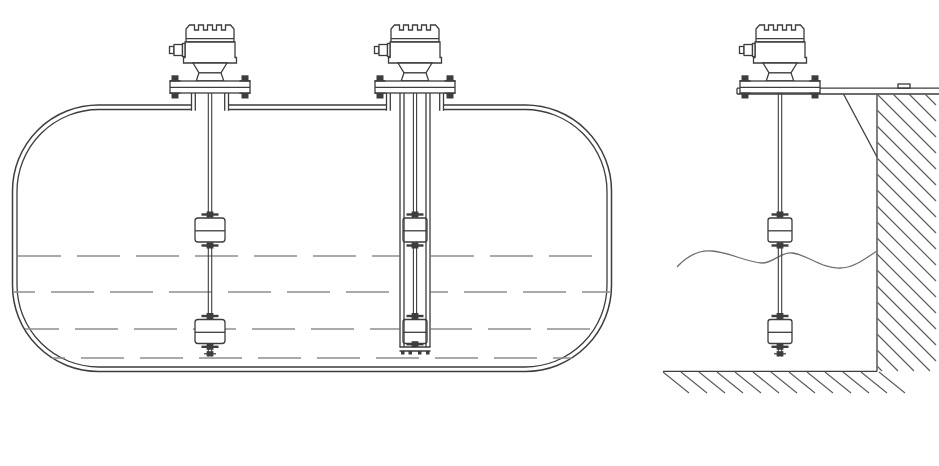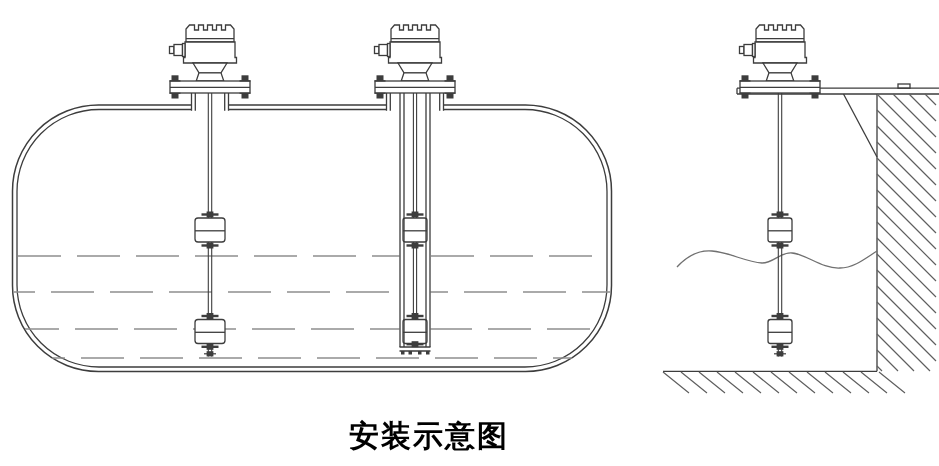--- a/index.html
+++ b/index.html
@@ -161,14 +161,13 @@
       <use href="#float24" x="780" y="331.5"></use>
       <use href="#clip" x="780" y="214.5"></use>
       <use href="#clip" x="780" y="245.5"></use>
       <use href="#clip" x="780" y="316"></use>
       <use href="#clip" x="780" y="346.8"></use>
       <use href="#endplug" x="780" y="353.8"></use>
       <use href="#transmitter" x="780"></use>
     </g>
   </svg>
 
-  <div class="caption">安装示意图</div>
 </div>
 
 </body></html>

